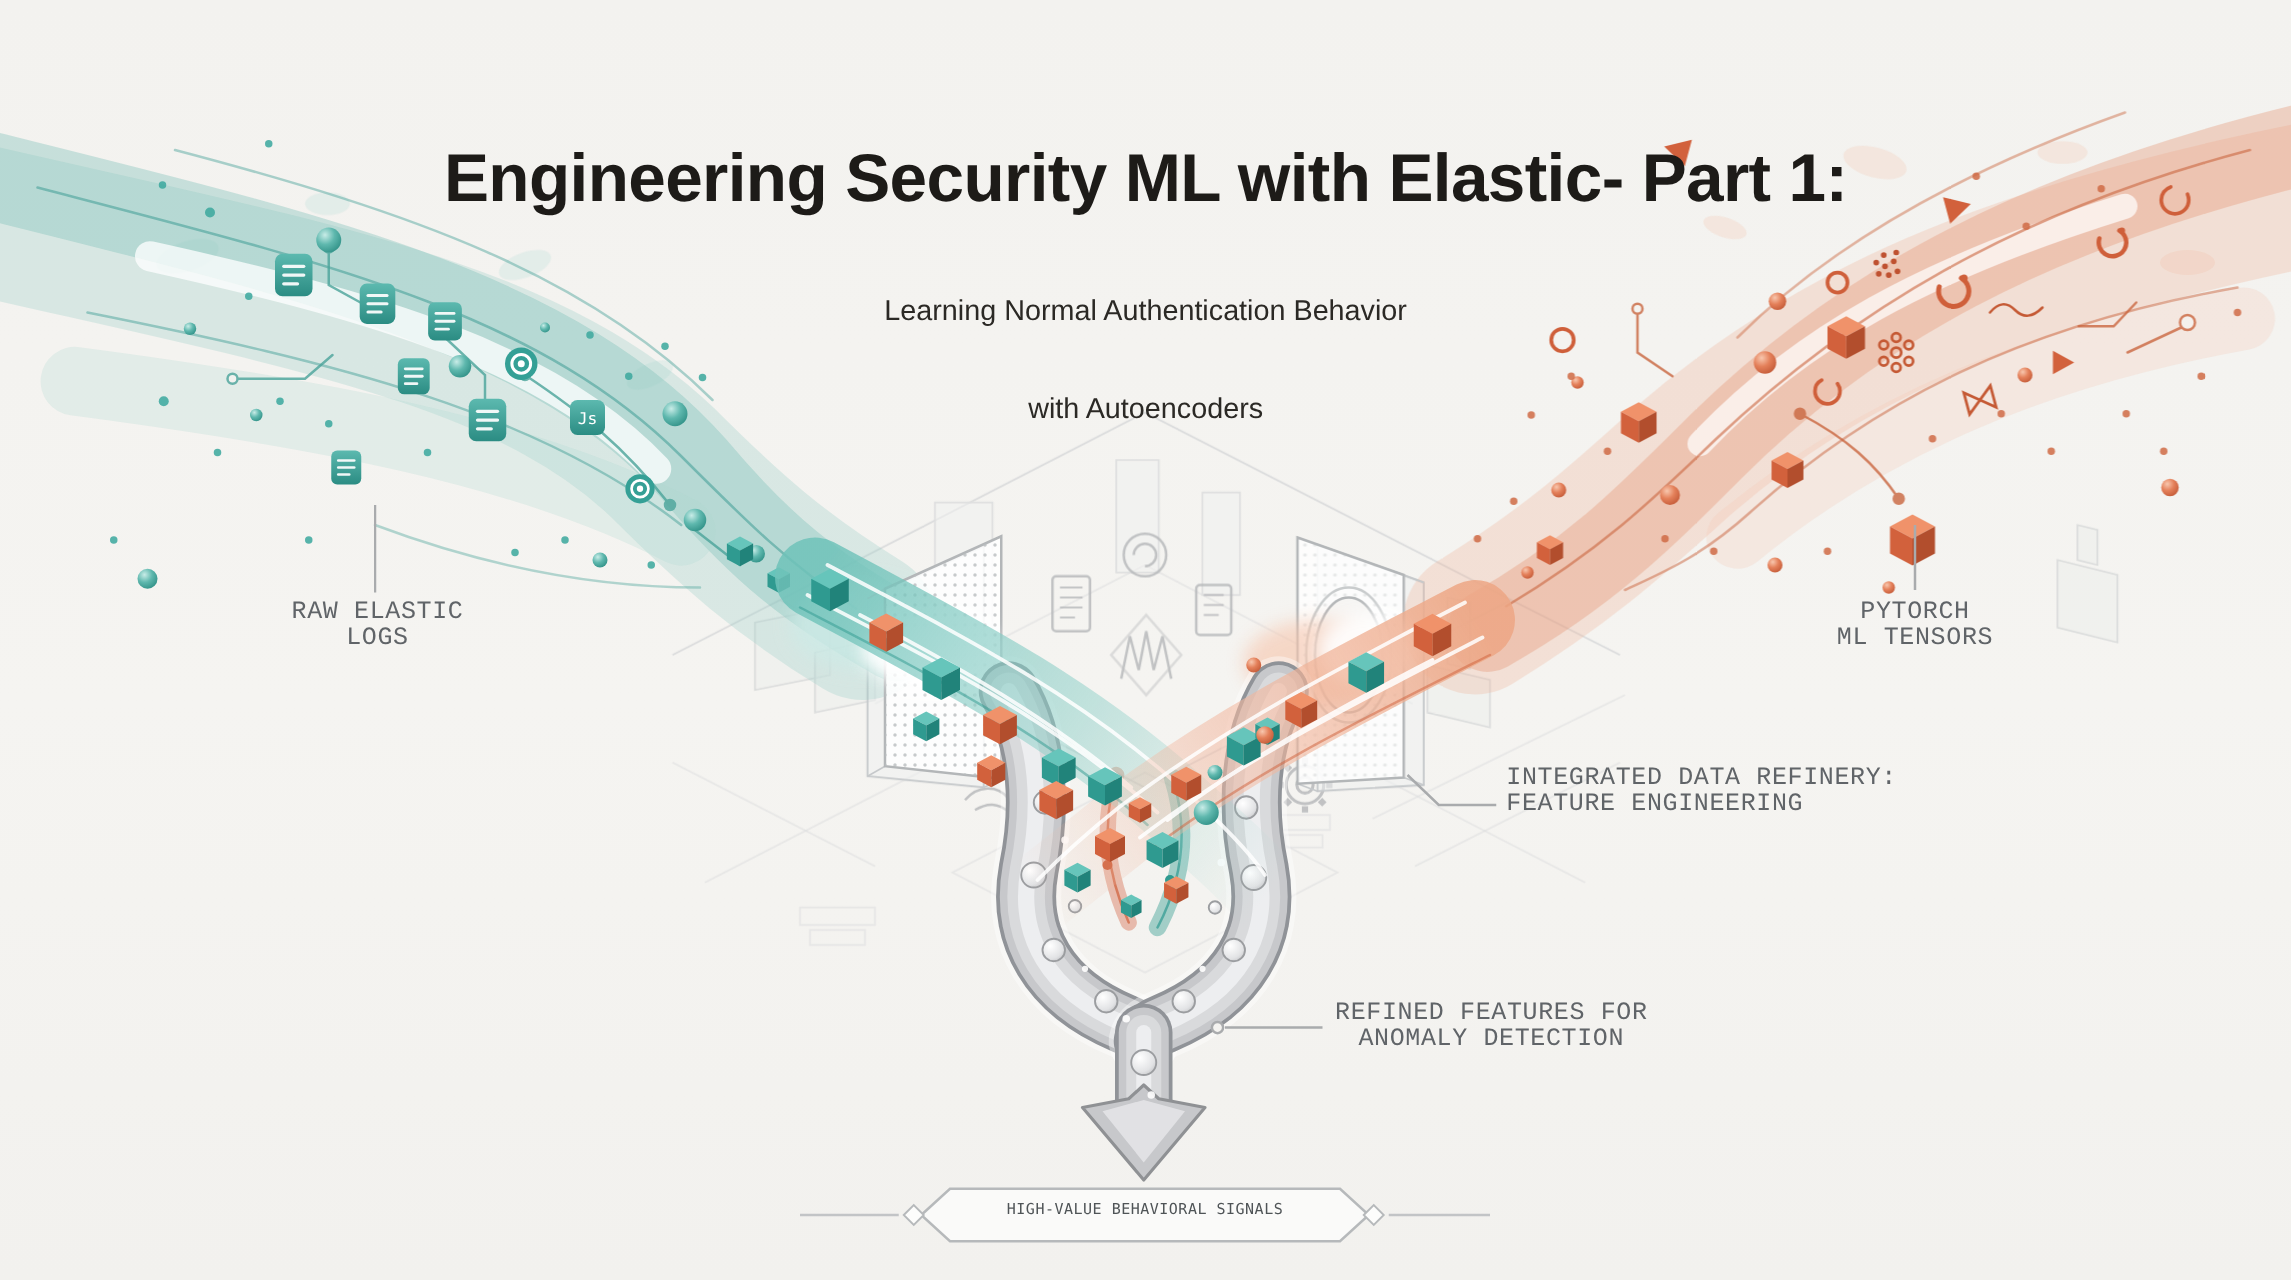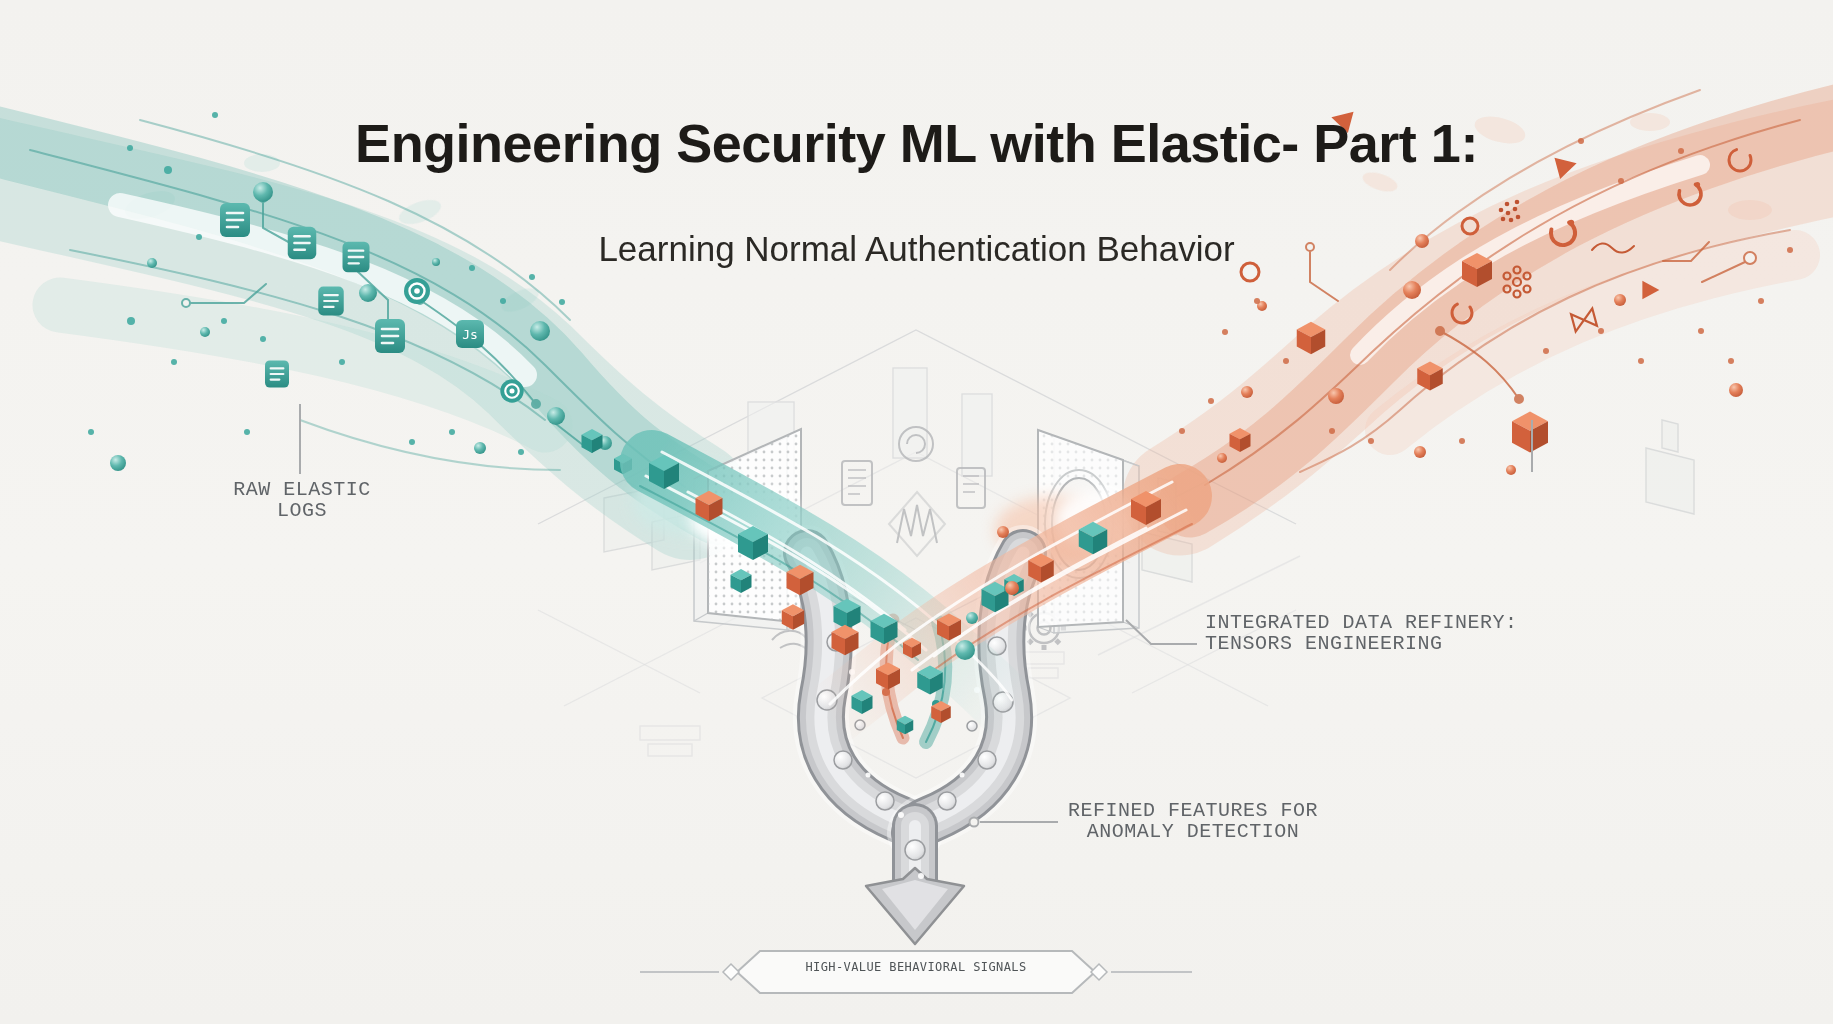--- a/index.html
+++ b/index.html
@@ -15,21 +15,21 @@
   }
   .stage svg{position:absolute;left:0;top:0;}
   .txt{position:absolute;white-space:pre-line;}
   .title{
     left:0;top:44px;width:100%;text-align:center;
     font-size:54px;line-height:66px;font-weight:700;letter-spacing:-0.5px;
     color:var(--title);
   }
   .subtitle{
     left:0;top:190px;width:100%;text-align:center;
-    font-size:35px;line-height:39px;font-weight:400;color:var(--subtitle);
+    font-size:23px;line-height:39px;font-weight:400;color:var(--subtitle);
   }
   .mlabel{
     font-family:Liberation Mono, monospace;color:var(--label);
     font-size:20px;line-height:21px;letter-spacing:0.5px;
   }
   .lbl-raw{left:202px;top:479px;width:200px;text-align:center;}
   .lbl-pyt{left:1432px;top:479px;width:200px;text-align:center;}
   .lbl-ref{left:1205px;top:612px;text-align:left;}
   .lbl-anom{left:1068px;top:800px;text-align:center;}
   .lbl-banner{
@@ -515,22 +515,25 @@
     <polygon points="723,972 731,964 739,972 731,980" fill="#fdfdfc" stroke="#b6b9bb" stroke-width="1.5"></polygon>
     <polygon points="1091,972 1099,964 1107,972 1099,980" fill="#fdfdfc" stroke="#b6b9bb" stroke-width="1.5"></polygon>
   </g>
 </svg>
 
 <h1 class="txt title" style="margin:0;position:absolute;">
   <span style="display:block">Engineering Security ML with Elastic- Part 1:</span>
 </h1>
 <div class="txt subtitle">
   <span style="display:block">Learning Normal Authentication Behavior</span>
+  <span style="display:block">with Autoencoders</span>
 </div>
 <div class="txt mlabel lbl-raw">RAW ELASTIC
 LOGS</div>
+<div class="txt mlabel lbl-pyt">PYTORCH
+ML TENSORS</div>
 <div class="txt mlabel lbl-ref">INTEGRATED DATA REFINERY:
-TENSORS ENGINEERING</div>
+FEATURE ENGINEERING</div>
 <div class="txt mlabel lbl-anom">REFINED FEATURES FOR
 ANOMALY DETECTION</div>
 <div class="txt lbl-banner">HIGH-VALUE BEHAVIORAL SIGNALS</div>
 
 </div>
 
 </body></html>

